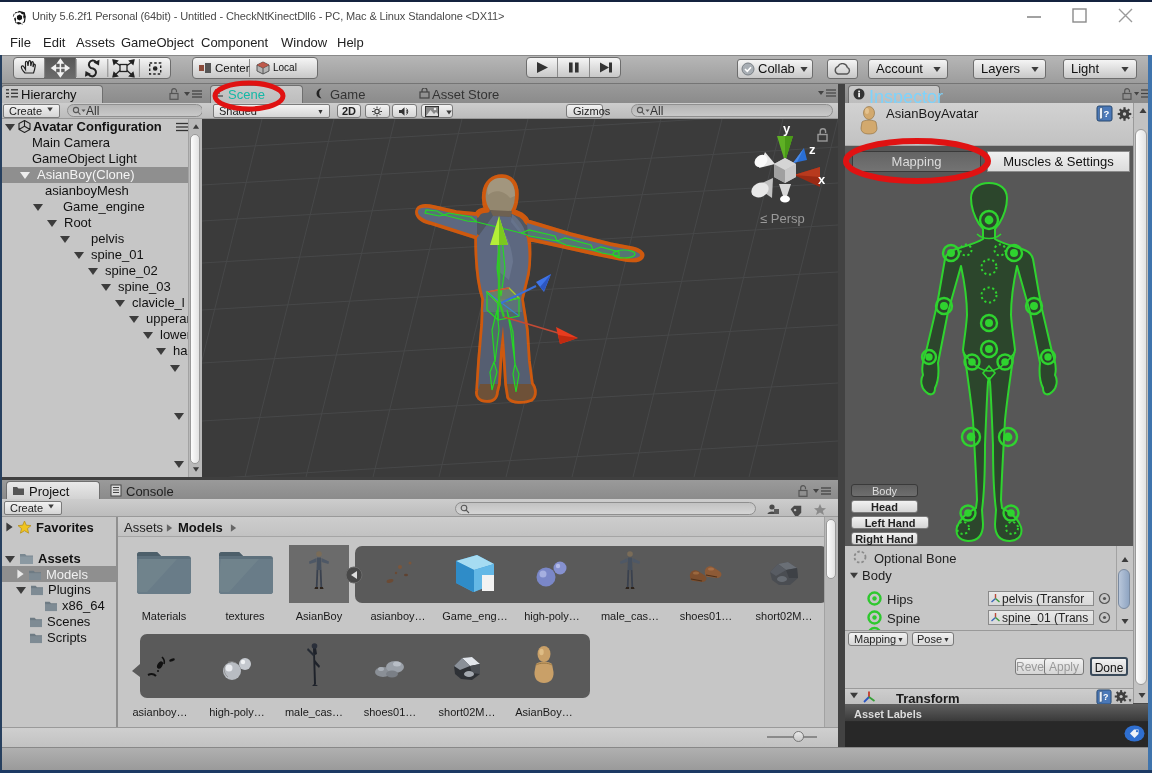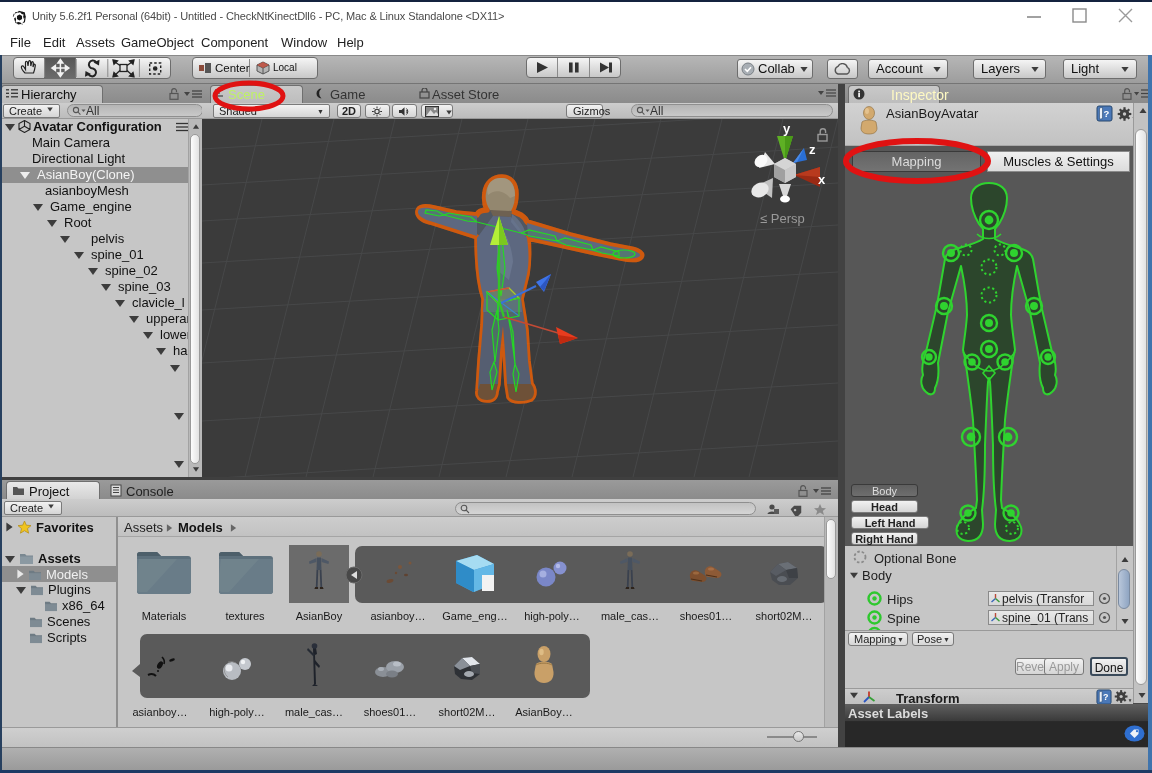--- a/index.html
+++ b/index.html
@@ -180,25 +180,25 @@
       <path d="M6.5 .5 L12 3.6 L12 9.4 L6.5 12.5 L1 9.4 L1 3.6 Z M6.5 .5 L6.5 6.3 L1 9.4 M6.5 6.3 L12 9.4" fill="none" stroke="#222" stroke-width="1.1"></path>
     </svg><b style="margin-left:2px">Avatar Configuration</b></div>
 <svg class="abs" style="left:176px;top:122px" width="12" height="10" viewBox="0 0 12 10">
     <g stroke="#333" stroke-width="1.3">
       <line x1="0" y1="1.5" x2="12" y2="1.5"></line>
       <line x1="0" y1="5" x2="12" y2="5"></line>
       <line x1="0" y1="8.5" x2="12" y2="8.5"></line>
     </g>
   </svg>
 <div class="abs row" style="left:32px;top:135px">Main Camera</div>
-<div class="abs row" style="left:32px;top:151px">Directional Light</div>
+<div class="abs row" style="left:32px;top:151px">GameObject Light</div>
 <div class="abs sel" style="left:0;top:167px;width:188px;height:16px"></div>
 <div class="abs row sel" style="left:0;top:167px;width:188px"><span class="tri" style="margin:4px 0 0 20px;border-top-color:#eee"></span><span style="margin-left:7px">AsianBoy(Clone)</span></div>
 <div class="abs row" style="left:45px;top:183px">asianboyMesh</div>
-<div class="abs row" style="left:0;top:199px"><span class="tri" style="margin:4px 0 0 33px"></span><span style="margin-left:7px">Game_engine</span></div>
+<div class="abs row" style="left:0;top:199px"><span class="tri" style="margin:4px 0 0 33px"></span><span style="margin-left:20px">Game_engine</span></div>
 <div class="abs row" style="left:0;top:215px"><span class="tri" style="margin:4px 0 0 47px"></span><span style="margin-left:7px">Root</span></div>
 <div class="abs row" style="left:0;top:231px"><span class="tri" style="margin:4px 0 0 60px"></span><span style="margin-left:21px">pelvis</span></div>
 <div class="abs row" style="left:0;top:247px"><span class="tri" style="margin:4px 0 0 74px"></span><span style="margin-left:7px">spine_01</span></div>
 <div class="abs row" style="left:0;top:263px"><span class="tri" style="margin:4px 0 0 88px"></span><span style="margin-left:7px">spine_02</span></div>
 <div class="abs row" style="left:0;top:279px"><span class="tri" style="margin:4px 0 0 101px"></span><span style="margin-left:7px">spine_03</span></div>
 <div class="abs row" style="left:0;top:295px;width:188px;overflow:hidden"><span class="tri" style="margin:4px 0 0 115px"></span><span style="margin-left:7px">clavicle_l</span></div>
 <div class="abs row" style="left:0;top:311px;width:188px;overflow:hidden"><span class="tri" style="margin:4px 0 0 129px"></span><span style="margin-left:7px">upperarm</span></div>
 <div class="abs row" style="left:0;top:327px;width:188px;overflow:hidden"><span class="tri" style="margin:4px 0 0 143px"></span><span style="margin-left:7px">lowera</span></div>
 <div class="abs row" style="left:0;top:343px;width:188px;overflow:hidden"><span class="tri" style="margin:4px 0 0 156px"></span><span style="margin-left:7px">hand</span></div>
 <div class="abs tri" style="left:170px;top:365px"></div>
@@ -212,21 +212,21 @@
 
 <div class="abs tabstrip" style="left:202px;top:84px;width:636px;height:19px"></div>
 <div class="abs tab" style="left:210px;top:85px;width:93px"></div>
 <svg class="abs" style="left:214px;top:88px" width="10" height="11" viewBox="0 0 10 11">
     <g stroke="#444" stroke-width="1.2">
       <line x1="1" y1="2" x2="9" y2="2"></line>
       <line x1="1" y1="5" x2="6" y2="5"></line>
       <line x1="1" y1="8" x2="9" y2="8"></line>
     </g>
   </svg>
-<div class="abs" style="left:228px;top:87px;font-size:13px;color:#bef264">Scene</div>
+<div class="abs" style="left:228px;top:87px;font-size:13px;color:#14b8a6">Scene</div>
 <svg class="abs" style="left:316px;top:88px" width="11" height="11" viewBox="0 0 11 11">
     <path d="M5.5 0.5 A5 5 0 1 0 5.5 10.5 A6.5 6.5 0 0 1 5.5 0.5" fill="#222"></path>
   </svg>
 <div class="abs" style="left:330px;top:87px;font-size:13px;color:#333">Game</div>
 <svg class="abs" style="left:419px;top:88px" width="11" height="11" viewBox="0 0 11 11">
     <rect x="1" y="4" width="9" height="6" fill="none" stroke="#444" stroke-width="1.2"></rect>
     <path d="M3 4 V2.5 a2.5 2.5 0 0 1 5 0 V4" fill="none" stroke="#444" stroke-width="1.2"></path>
   </svg>
 <div class="abs" style="left:432px;top:87px;font-size:13px;color:#333">Asset Store</div>
 <svg class="abs" style="left:818px;top:89px" width="18" height="10" viewBox="0 0 18 10">
@@ -378,21 +378,21 @@
 <div class="abs" style="left:760px;top:211px;font-size:13px;color:#9a9a9a">≤ Persp</div>
 
 <div class="abs" style="left:838px;top:84px;width:7px;height:666px;background:#424242"></div>
 <div class="abs tabstrip" style="left:845px;top:84px;width:307px;height:19px"></div>
 <div class="abs tab" style="left:848px;top:85px;width:92px"></div>
 <svg class="abs" style="left:853px;top:88px" width="12" height="12" viewBox="0 0 12 12">
     <circle cx="6" cy="6" r="5.5" fill="#333"></circle>
     <rect x="5.2" y="5" width="1.8" height="4.2" fill="#eee"></rect>
     <rect x="5.2" y="2.6" width="1.8" height="1.8" fill="#eee"></rect>
   </svg>
-<div class="abs" style="left:891px;top:87px;font-size:14px;color:#fef9c3">Inspector</div>
+<div class="abs" style="left:869px;top:87px;font-size:18px;color:#7dd3fc">Inspector</div>
 <svg class="abs" style="left:1122px;top:88px" width="28 " height="12" viewBox="0 0 28 12">
     <rect x="1" y="5.5" width="8" height="5.8" fill="none" stroke="#555" stroke-width="1.2"></rect>
     <path d="M2.7 5.5 V3 a2.4 2.4 0 0 1 4.8 0 V4.2" fill="none" stroke="#555" stroke-width="1.2"></path>
     <path d="M12 4 l2.6 3.4 l2.6 -3.4 z" fill="#444"></path>
     <g stroke="#444" stroke-width="1.2">
       <line x1="19" y1="2" x2="28" y2="2"></line>
       <line x1="19" y1="5.5" x2="28" y2="5.5"></line>
       <line x1="19" y1="9" x2="28" y2="9"></line>
     </g>
   </svg>
@@ -617,21 +617,21 @@
         <line x1="0.7" y1="8" x2="14.3" y2="8"></line>
         <line x1="2.7" y1="3.2" x2="12.3" y2="12.8"></line>
         <line x1="12.3" y1="3.2" x2="2.7" y2="12.8"></line>
       </g>
       <circle cx="7.5" cy="8" r="4.6"></circle>
       <path d="M15.5 11 l3 0 l-1.5 3 z"></path>
     </g>
     <circle cx="7.5" cy="8" r="1.7" fill="#c6c6c6"></circle>
   </svg>
 
-<div class="abs" style="left:845px;top:704px;width:303px;height:18px;background:linear-gradient(#606060,#3a3a3a);border-bottom:1px solid #2a2a2a"><b style="margin-left:3px;font-size:13px;color:#dcdcdc">Asset Labels</b></div>
+<div class="abs" style="left:845px;top:704px;width:303px;height:18px;background:linear-gradient(#606060,#3a3a3a);border-bottom:1px solid #2a2a2a"><b style="margin-left:9px;font-size:11px;color:#dcdcdc">Asset Labels</b></div>
 <div class="abs" style="left:845px;top:722px;width:303px;height:26px;background:#282828"></div>
 <svg class="abs" style="left:1124px;top:725px" width="21" height="17" viewBox="0 0 21 17">
     <ellipse cx="10.5" cy="8.5" rx="10" ry="8" fill="#2f6fd0"></ellipse>
     <path d="M6 8.5 L10 4.5 L14.5 4.5 L14.5 9 L10.5 13 Z" fill="#eef2f8"></path>
     <circle cx="13" cy="6.2" r="1.1" fill="#2f6fd0"></circle>
   </svg>
 
 <div class="abs scroll" style="left:1133px;top:103px;width:15px;height:600px;border-left:1px solid #9a9a9a;background:#c2c2c2"></div>
 <div class="abs tri" style="left:1138px;top:107px;transform:scale(.7) rotate(180deg)"></div>
 <div class="abs thumb" style="left:1135px;top:129px;width:12px;height:556px"></div>

